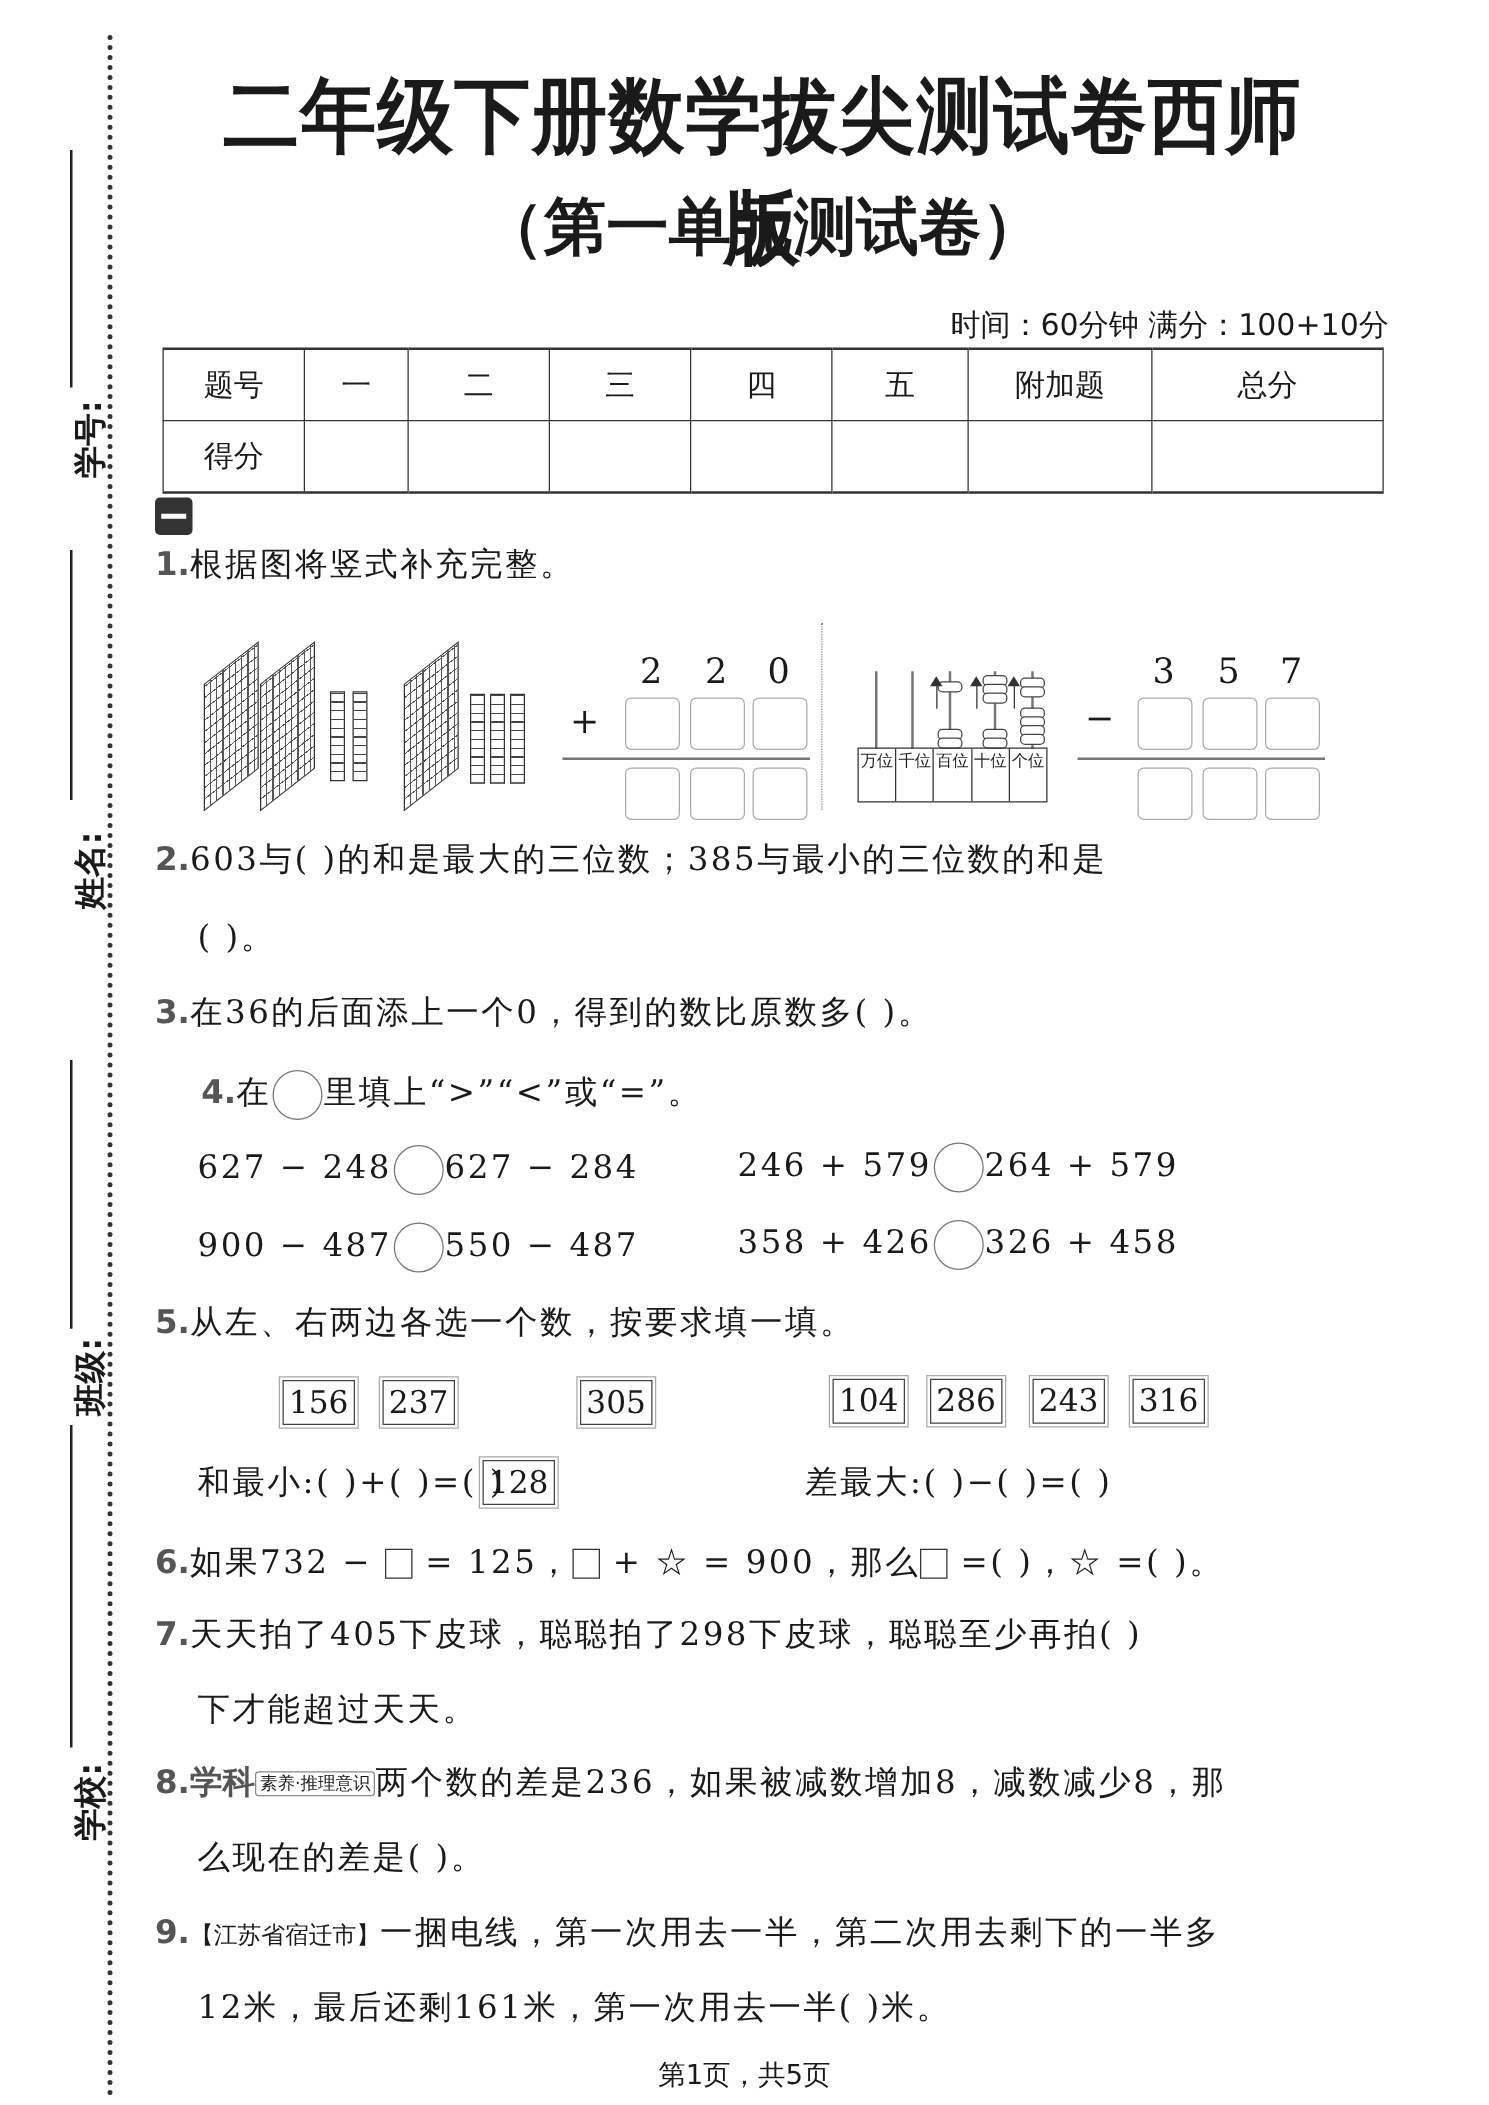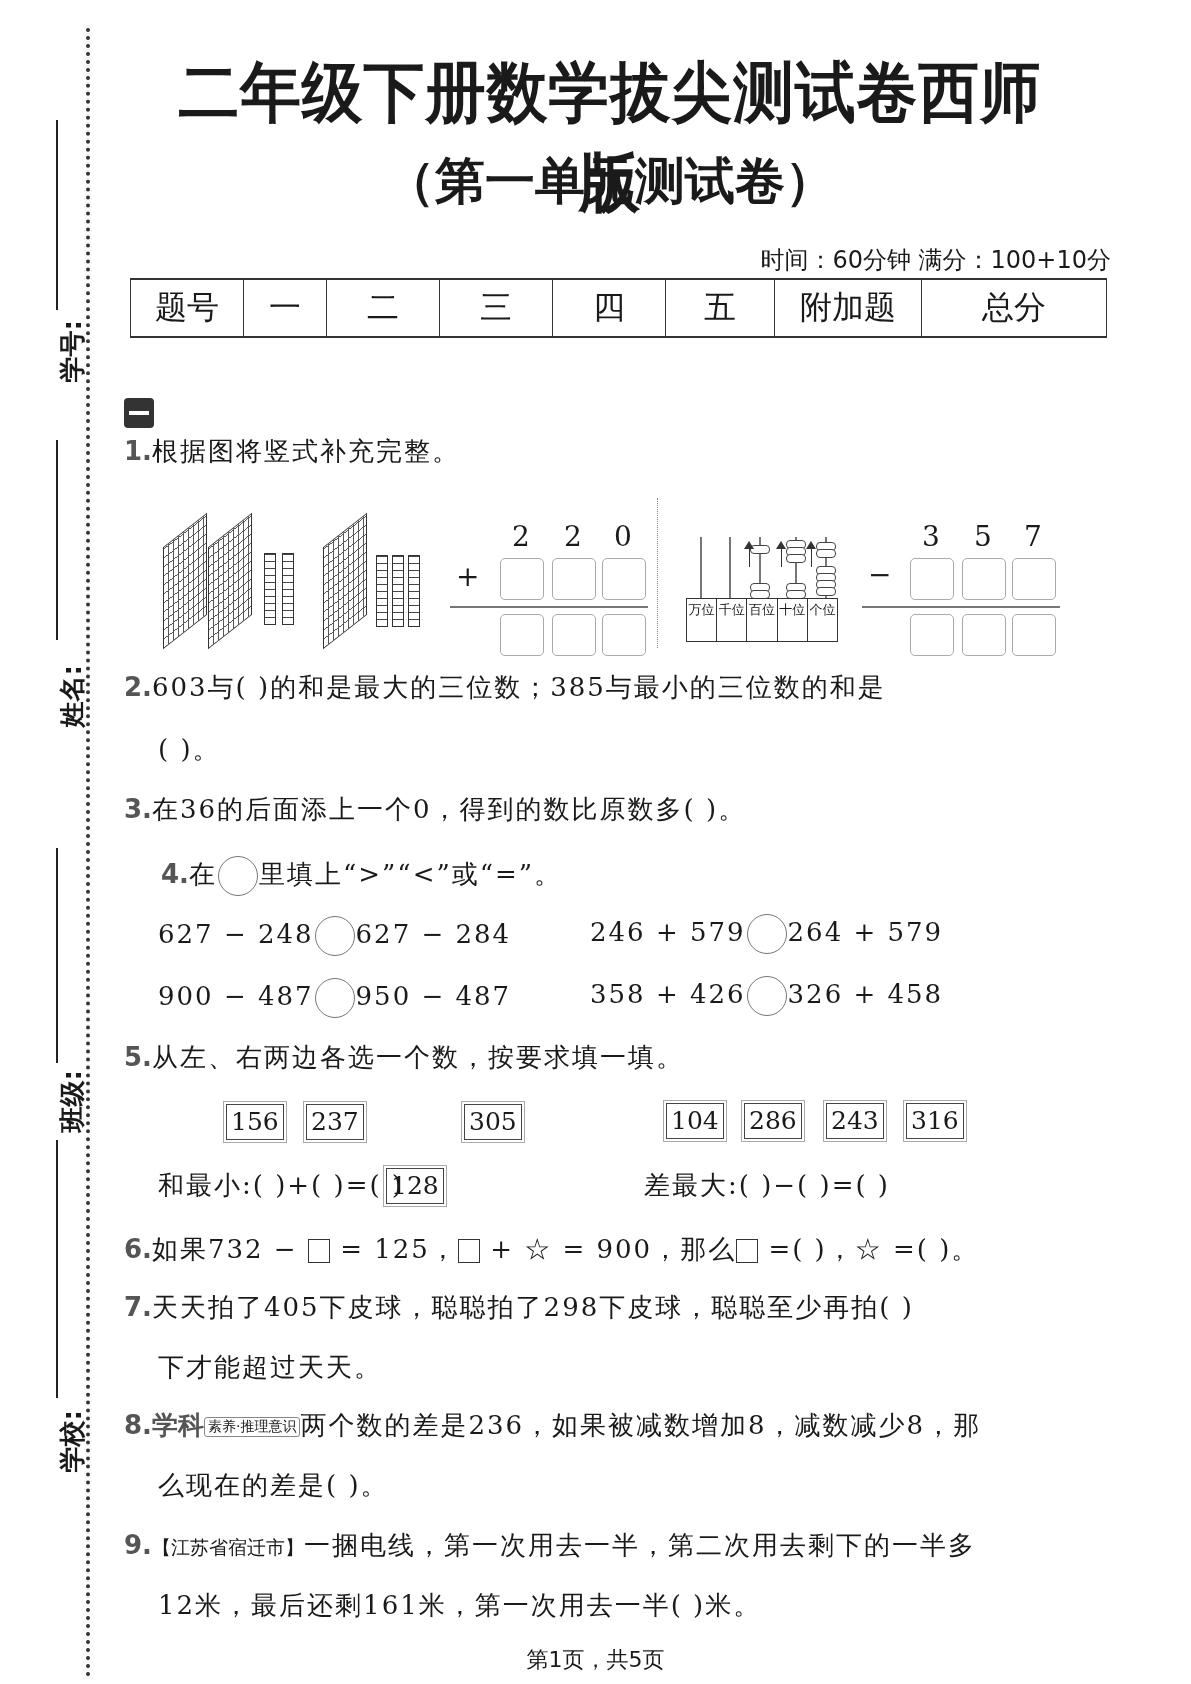--- a/index.html
+++ b/index.html
@@ -17,21 +17,21 @@
 
   .title { position:absolute; left:110px; width:1000px; top:48px; text-align:center;
            font-family:"DejaVu Sans","Liberation Sans",sans-serif; font-size:66px; font-weight:bold;
            letter-spacing:1px; transform:scaleX(0.92); }
   .subtitle { position:absolute; left:110px; width:1000px; top:148px; text-align:center;
               font-family:"DejaVu Sans","Liberation Sans",sans-serif; font-size:50px; font-weight:bold; }
   .meta { position:absolute; right:80px; top:244px; font-family:"DejaVu Sans","Liberation Sans",sans-serif;
           font-size:24px; }
 
   table.score { position:absolute; left:130px; top:278px; width:977px; border-collapse:collapse;
-                font-family:"DejaVu Sans","Liberation Sans",sans-serif; font-size:32px; }
+                font-family:"DejaVu Sans","Liberation Sans",sans-serif; font-size:24px; }
   table.score td { border:1.5px solid #333; height:54px; text-align:center; }
   table.score tr:first-child td { border-top:2.5px solid #333; }
   table.score tr:last-child td { border-bottom:2.5px solid #333; }
 
   .section { position:absolute; left:124px; top:398px; font-size:27px; display:flex; align-items:center; }
   .section .badge { width:30px; height:30px; background:#333; border-radius:4px; margin-right:8px;
                     position:relative; }
   .section .badge::after { content:""; position:absolute; left:5px; right:5px; top:13px; height:4px; background:#fff; }
   .section .head { font-family:"DejaVu Sans","Liberation Sans",sans-serif; font-weight:bold; }
   .section .note { color:#333; }
@@ -108,20 +108,30 @@
   <tbody>
       <tr>
     <td style="width:110px">题号</td>
     <td style="width:80px">一</td>
     <td style="width:110px">二</td>
     <td style="width:110px">三</td>
     <td style="width:110px">四</td>
     <td style="width:106px">五</td>
     <td style="width:144px">附加题</td>
     <td>总分</td>
+  </tr>
+  <tr>
+    <td>得分</td>
+    <td></td>
+    <td></td>
+    <td></td>
+    <td></td>
+    <td></td>
+    <td></td>
+    <td></td>
   </tr>
 </tbody>
   </table>
 
 <div class="section">
   <span class="badge"></span>
 </div>
 
 <div class="q" style="top:434px;">
   <span class="num">1.</span><span>根据图将竖式补充完整。</span>
@@ -215,21 +225,21 @@
 <div class="q" style="top:856px;margin-left:37px;">
   <span class="num">4.</span><span>在</span><span class="circle"></span><span>里填上“&gt;”“&lt;”或“=”。</span>
 </div>
 <div class="indent" style="top:916px;">
   <span>627 − 248</span><span class="circle"></span><span>627 − 284</span>
 </div>
 <div class="indent" style="left:590px;top:914px;">
   <span>246 + 579</span><span class="circle"></span><span>264 + 579</span>
 </div>
 <div class="indent" style="top:978px;">
-  <span>900 − 487</span><span class="circle"></span><span>950 − 487</span>
+  <span>900 − 487</span><span class="circle"></span><span>550 − 487</span>
 </div>
 <div class="indent" style="left:590px;top:976px;">
   <span>358 + 426</span><span class="circle"></span><span>326 + 458</span>
 </div>
 
 <div class="q" style="top:1040px;">
   <span class="num">5.</span><span>从左、右两边各选一个数，按要求填一填。</span>
 </div>
 <div class="numbox" style="left:226px;top:1104px;">156</div>
 <div class="numbox" style="left:306px;top:1104px;">237</div>

